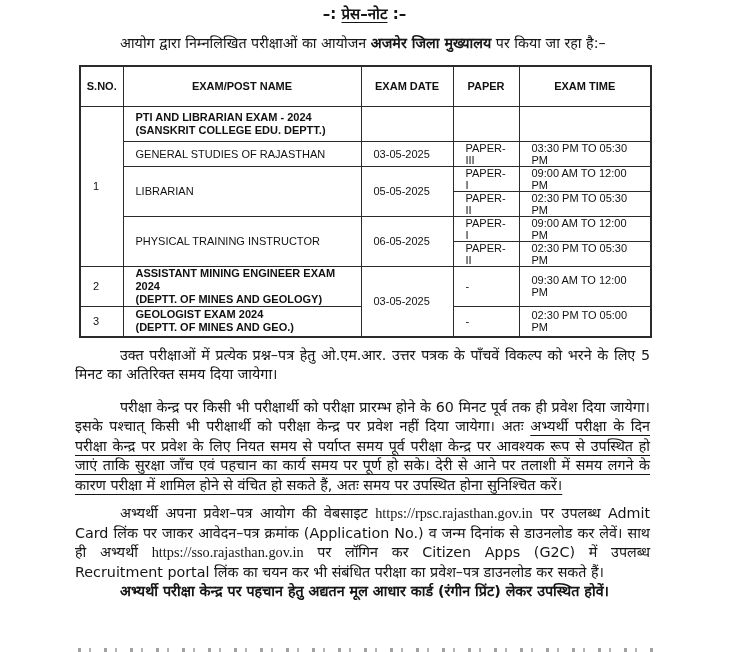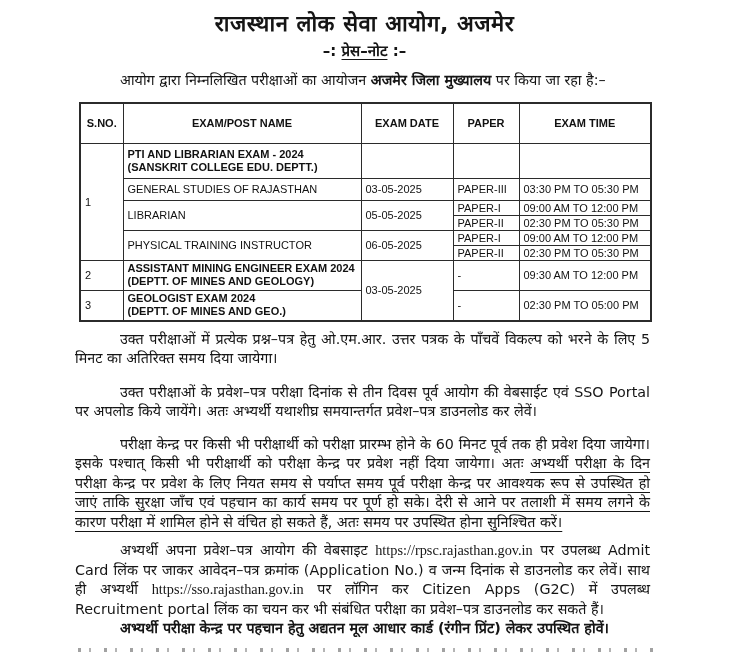--- a/index.html
+++ b/index.html
@@ -28,21 +28,21 @@
   .b { font-weight:bold; }
   .uline { text-decoration:underline; text-underline-offset:3.5px; }
   .latin { font-family:"Liberation Serif", serif; }
 
   table.exam {
     border-collapse:collapse; margin:11px 0 0 79px;
     font-family:"Liberation Sans", sans-serif; font-size:11px; color:#111;
     table-layout:fixed; width:571px;
   }
   table.exam th, table.exam td {
-    border:1px solid #2b2b2b; padding:0 4px; overflow:hidden;
+    border:1px solid #2b2b2b; padding:0 12px; overflow:hidden;
   }
   table.exam { border:2px solid #2b2b2b; }
   table.exam th { font-size:11px; font-weight:bold; height:17px; text-align:center; padding:11px 2px; }
   td.c { text-align:left; }
   td.name { text-align:left; padding-left:6px; }
   .two-line div { line-height:13px; }
   tr.r-title td { height:34px; }
   tr.r-gs td { height:21px; }
   tr.r-half td { height:14px; }
   tr.r-grp td { height:29px; }
@@ -52,21 +52,20 @@
     position:absolute; left:78px; right:68px; bottom:0; height:4px;
     background:repeating-linear-gradient(90deg,#555 0 3px, transparent 3px 11px, #777 11px 13px, transparent 13px 26px);
     opacity:0.55;
   }
 </style>
 </head>
 <body>
 
 <div class="page">
 
-  <h1 class="doc-title">राजस्थान लोक सेवा आयोग, अजमेर</h1>
 
   <div class="subtitle">
     <span>–: </span><span class="ul">प्रेस–नोट</span><span> :–</span>
   </div>
 
 
   <p class="para intro">
     <span>आयोग द्वारा निम्नलिखित परीक्षाओं का आयोजन </span><span class="b">अजमेर जिला मुख्यालय</span><span> पर किया जा रहा है:–</span>
   </p>
 
@@ -141,21 +140,20 @@
           <div>(DEPTT. OF MINES AND GEO.)</div>
         </td>
         <td class="c">-</td>
         <td class="c">02:30 PM TO 05:00 PM</td>
       </tr>
     </tbody>
   </table>
 
   <p class="para" style="margin-top:8px">उक्त परीक्षाओं में प्रत्येक प्रश्न–पत्र हेतु ओ.एम.आर. उत्तर पत्रक के पाँचवें विकल्प को भरने के लिए 5 मिनट का अतिरिक्त समय दिया जायेगा।</p>
 
-  <p class="para" style="margin-top:14px">उक्त परीक्षाओं के प्रवेश–पत्र परीक्षा दिनांक से तीन दिवस पूर्व आयोग की वेबसाईट एवं SSO Portal पर अपलोड किये जायेंगे। अतः अभ्यर्थी यथाशीघ्र समयान्तर्गत प्रवेश–पत्र डाउनलोड कर लेवें।</p>
 
   <p class="para" style="margin-top:13px">
     <span>परीक्षा केन्द्र पर किसी भी परीक्षार्थी को परीक्षा प्रारम्भ होने के 60 मिनट पूर्व तक ही प्रवेश दिया जायेगा। इसके पश्चात् किसी भी परीक्षार्थी को परीक्षा केन्द्र पर प्रवेश नहीं दिया जायेगा। अतः </span><span class="uline">अभ्यर्थी परीक्षा के दिन परीक्षा केन्द्र पर प्रवेश के लिए नियत समय से पर्याप्त समय पूर्व परीक्षा केन्द्र पर आवश्यक रूप से उपस्थित हो जाएं ताकि सुरक्षा जाँच एवं पहचान का कार्य समय पर पूर्ण हो सके। देरी से आने पर तलाशी में समय लगने के कारण परीक्षा में शामिल होने से वंचित हो सकते हैं, अतः समय पर उपस्थित होना सुनिश्चित करें।</span>
   </p>
 
   <p class="para" style="margin-top:9px">
     <span>अभ्यर्थी अपना प्रवेश–पत्र आयोग की वेबसाइट </span><span class="latin">https://rpsc.rajasthan.gov.in</span><span> पर उपलब्ध Admit Card लिंक पर जाकर आवेदन–पत्र क्रमांक (Application No.) व जन्म दिनांक से डाउनलोड कर लेवें। साथ ही अभ्यर्थी </span><span class="latin">https://sso.rajasthan.gov.in</span><span> पर लॉगिन कर Citizen Apps (G2C) में उपलब्ध Recruitment portal लिंक का चयन कर भी संबंधित परीक्षा का प्रवेश–पत्र डाउनलोड कर सकते हैं।</span>
   </p>
 
   <p class="para b" style="margin-top:0">अभ्यर्थी परीक्षा केन्द्र पर पहचान हेतु अद्यतन मूल आधार कार्ड (रंगीन प्रिंट) लेकर उपस्थित होवें।</p>

